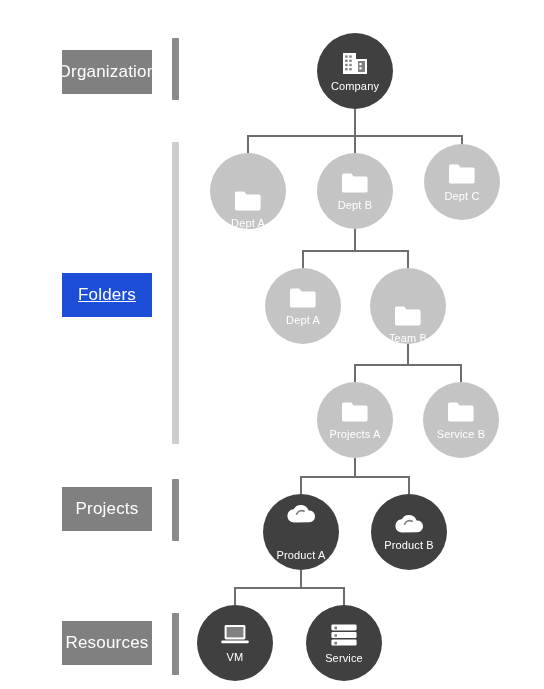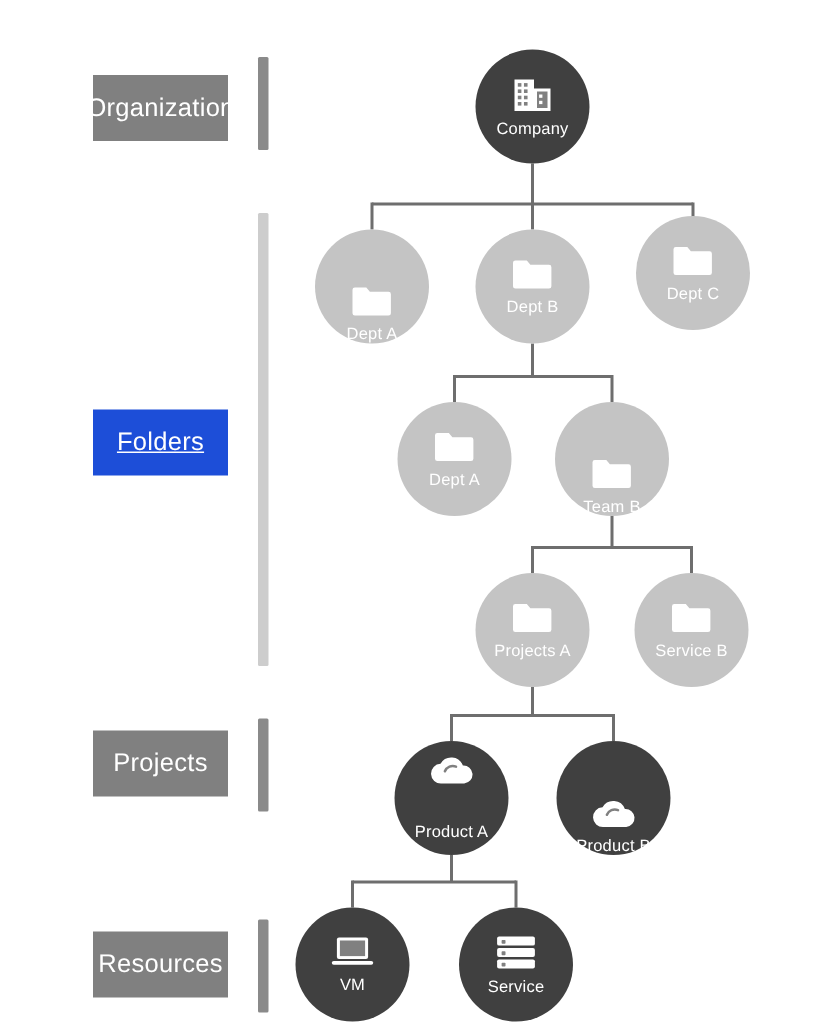--- a/index.html
+++ b/index.html
@@ -226,21 +226,21 @@
     <div class="node dark" style="left:263px; top:494px; width:76px; height:76px;gap:20px;">
       <span class="glyph">
         <svg width="30" height="21" viewBox="0 0 30 21" fill="none">
           <path d="M8.2 19.4a6.6 6.6 0 0 1-.5-13.2A8.2 8.2 0 0 1 22.6 7.4a5.9 5.9 0 0 1 .9 11.9z" fill="#ffffff"></path>
           <path d="M10.6 11.2a5.6 5.6 0 0 1 7.4-3.1" stroke="#808080" stroke-width="1.7" stroke-linecap="round" fill="none"></path>
         </svg>
       </span>
       <span class="node-label">Product A</span>
     </div>
 
-    <div class="node dark" style="left:371px; top:494px; width:76px; height:76px;justify-content:flex-end;">
+    <div class="node dark" style="left:371px; top:494px; width:76px; height:76px;">
       <span class="glyph">
         <svg width="30" height="21" viewBox="0 0 30 21" fill="none">
           <path d="M8.2 19.4a6.6 6.6 0 0 1-.5-13.2A8.2 8.2 0 0 1 22.6 7.4a5.9 5.9 0 0 1 .9 11.9z" fill="#ffffff"></path>
           <path d="M10.6 11.2a5.6 5.6 0 0 1 7.4-3.1" stroke="#808080" stroke-width="1.7" stroke-linecap="round" fill="none"></path>
         </svg>
       </span>
       <span class="node-label">Product B</span>
     </div>
 
     <div class="node dark" style="left:197px; top:605px; width:76px; height:76px;">

